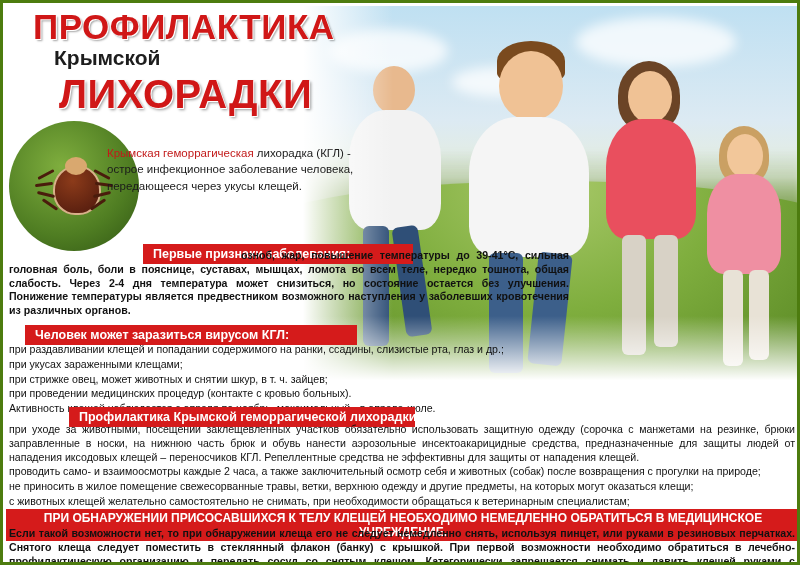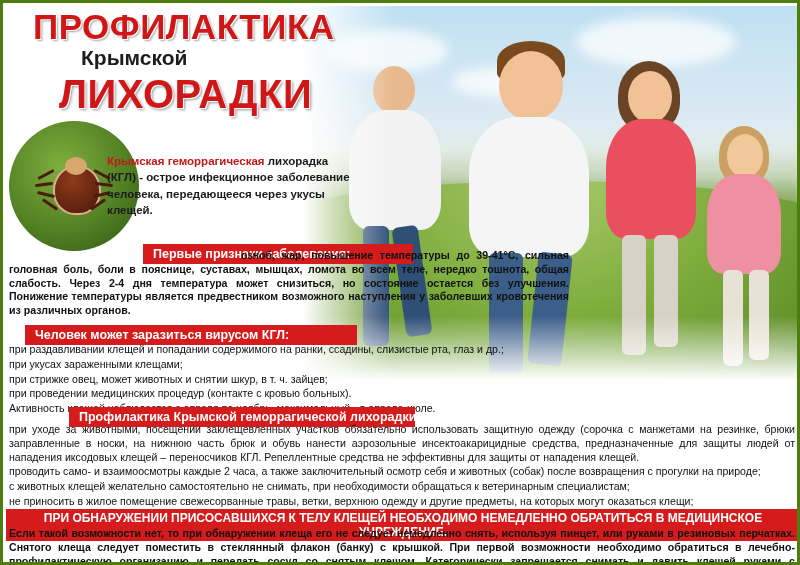--- a/index.html
+++ b/index.html
@@ -152,42 +152,42 @@
     text-shadow: 1px 1px 0 #fff, 2px 2px 2px rgba(0,0,0,0.35);
     line-height: 1;
     margin: 0 0 2px 18px;
   }
   .t-sub1, .t-sub2 {
     font-size: 21px;
     font-weight: bold;
     color: #1d1d1d;
     text-shadow: 1px 1px 0 #fff;
     line-height: 1.12;
-    margin-left: 66px;
+    margin-left: 39px;
   }
   .t-sub2 { margin-left: 108px; }
   .t-lihoradki {
     font-size: 40px;
     font-weight: bold;
     color: #d01717;
     letter-spacing: 0.5px;
     text-shadow: 1px 1px 0 #fff, 2px 2px 3px rgba(0,0,0,0.4);
     line-height: 1;
     margin: 4px 0 0 44px;
   }
 
   .lead {
     position: absolute;
     left: 104px;
-    top: 150px;
+    top: 142px;
     width: 250px;
     font-size: 11.5px;
     line-height: 1.42;
     color: #1b1b1b;
-    font-weight: bold;
+    font-weight: normal;
   }
   .lead .kgl-red { color: #c21a1a; }
 
   
   .bar {
     position: absolute;
     background: #d51b1b;
     color: #ffffff;
     font-weight: bold;
     font-size: 12.5px;
@@ -330,21 +330,21 @@
     <p><span>при укусах зараженными клещами;</span></p>
     <p><span>при стрижке овец, может животных и снятии шкур, в т. ч. зайцев;</span></p>
     <p><span>при проведении медицинских процедур (контакте с кровью больных).</span></p>
     <p>Активность клещей наблюдается с апреля по ноябрь, максимальный - в апреле-июле.</p>
   </div>
 
   <div class="bar" id="bar-prevent">Профилактика Крымской геморрагической лихорадки:</div>
   <div class="para" id="p-prevent">
     <p><span>при уходе за животными, посещении заклещевленных участков обязательно использовать защитную одежду (сорочка с манжетами на резинке, брюки заправленные в носки, на нижнюю часть брюк и обувь нанести аэрозольные инсектоакарицидные средства, предназначенные для защиты людей от нападения иксодовых клещей – переносчиков КГЛ. Репеллентные средства не эффективны для защиты от нападения клещей.</span></p>
     <p><span>проводить само- и взаимоосмотры каждые 2 часа, а также заключительный осмотр себя и животных (собак) после возвращения с прогулки на природе;</span></p>
+    <p><span>не приносить в жилое помещение свежесорванные травы, ветки, верхнюю одежду и другие предметы, на которых могут оказаться клещи;</span></p>
     <p><span>с животных клещей желательно самостоятельно не снимать, при необходимости обращаться к ветеринарным специалистам;</span></p>
-    <p><span>не приносить в жилое помещение свежесорванные травы, ветки, верхнюю одежду и другие предметы, на которых могут оказаться клещи;</span></p>
     <p><span>отдых устраивать на открытых местах и только после контрольного медленного поглаживания по растительному полотенцем.</span></p>
   </div>
 
   <div class="bottom-bar">ПРИ ОБНАРУЖЕНИИ ПРИСОСАВШИХСЯ К ТЕЛУ КЛЕЩЕЙ НЕОБХОДИМО НЕМЕДЛЕННО ОБРАТИТЬСЯ В МЕДИЦИНСКОЕ УЧРЕЖДЕНИЕ.</div>
   <div id="bottom-note">Если такой возможности нет, то при обнаружении клеща его не следует немедленно снять, используя пинцет, или руками в резиновых перчатках. Снятого клеща следует поместить в стеклянный флакон (банку) с крышкой. При первой возможности необходимо обратиться в лечебно-профилактическую организацию и передать сосуд со снятым клещом. Категорически запрещается снимать и давить клещей руками с повреждением кожных покровов.</div>
 
 </div>
 
 </body></html>

